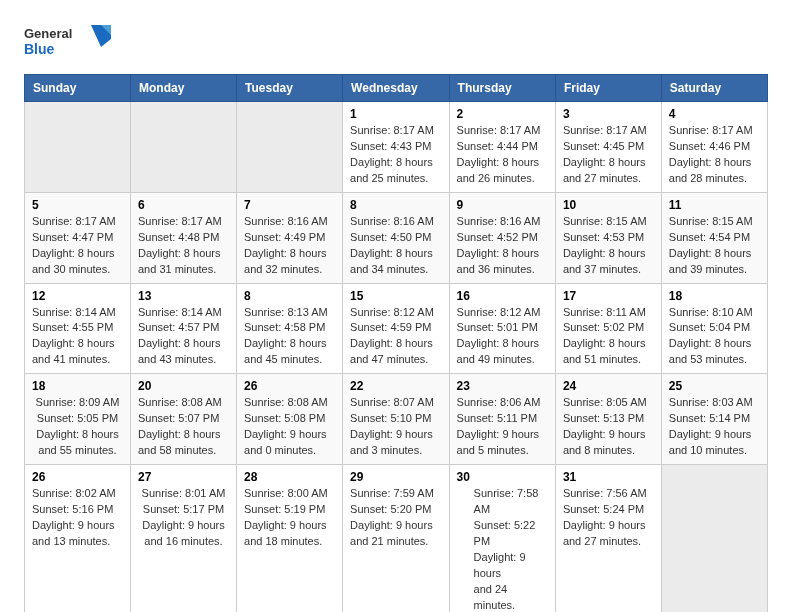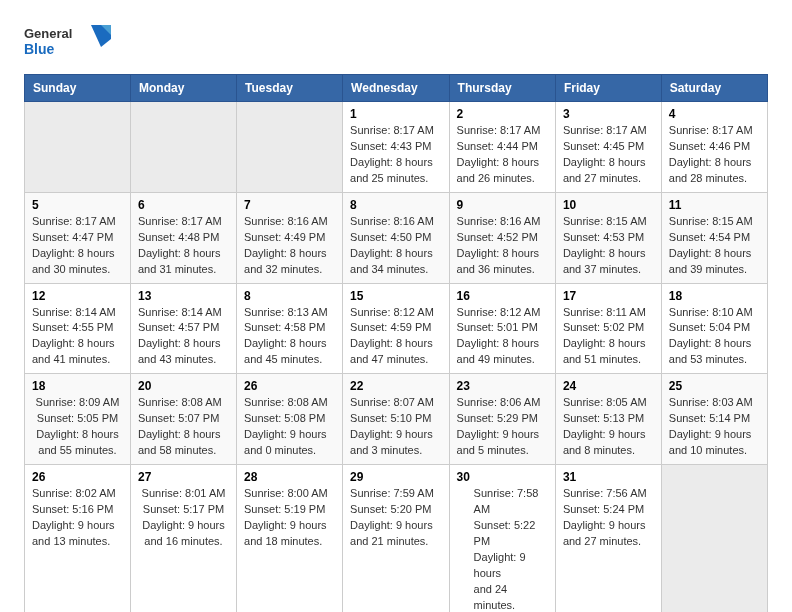--- a/index.html
+++ b/index.html
@@ -269,21 +269,21 @@
         <td>
           <span class="day-number">22</span>
           <div class="day-info" style="white-space: pre-line;">Sunrise: 8:07 AM
 Sunset: 5:10 PM
 Daylight: 9 hours
 and 3 minutes.</div>
         </td>
         <td>
           <span class="day-number">23</span>
           <div class="day-info" style="white-space: pre-line;">Sunrise: 8:06 AM
-Sunset: 5:29 PM
+Sunset: 5:11 PM
 Daylight: 9 hours
 and 5 minutes.</div>
         </td>
         <td>
           <span class="day-number">24</span>
           <div class="day-info" style="white-space: pre-line;">Sunrise: 8:05 AM
 Sunset: 5:13 PM
 Daylight: 9 hours
 and 8 minutes.</div>
         </td>

